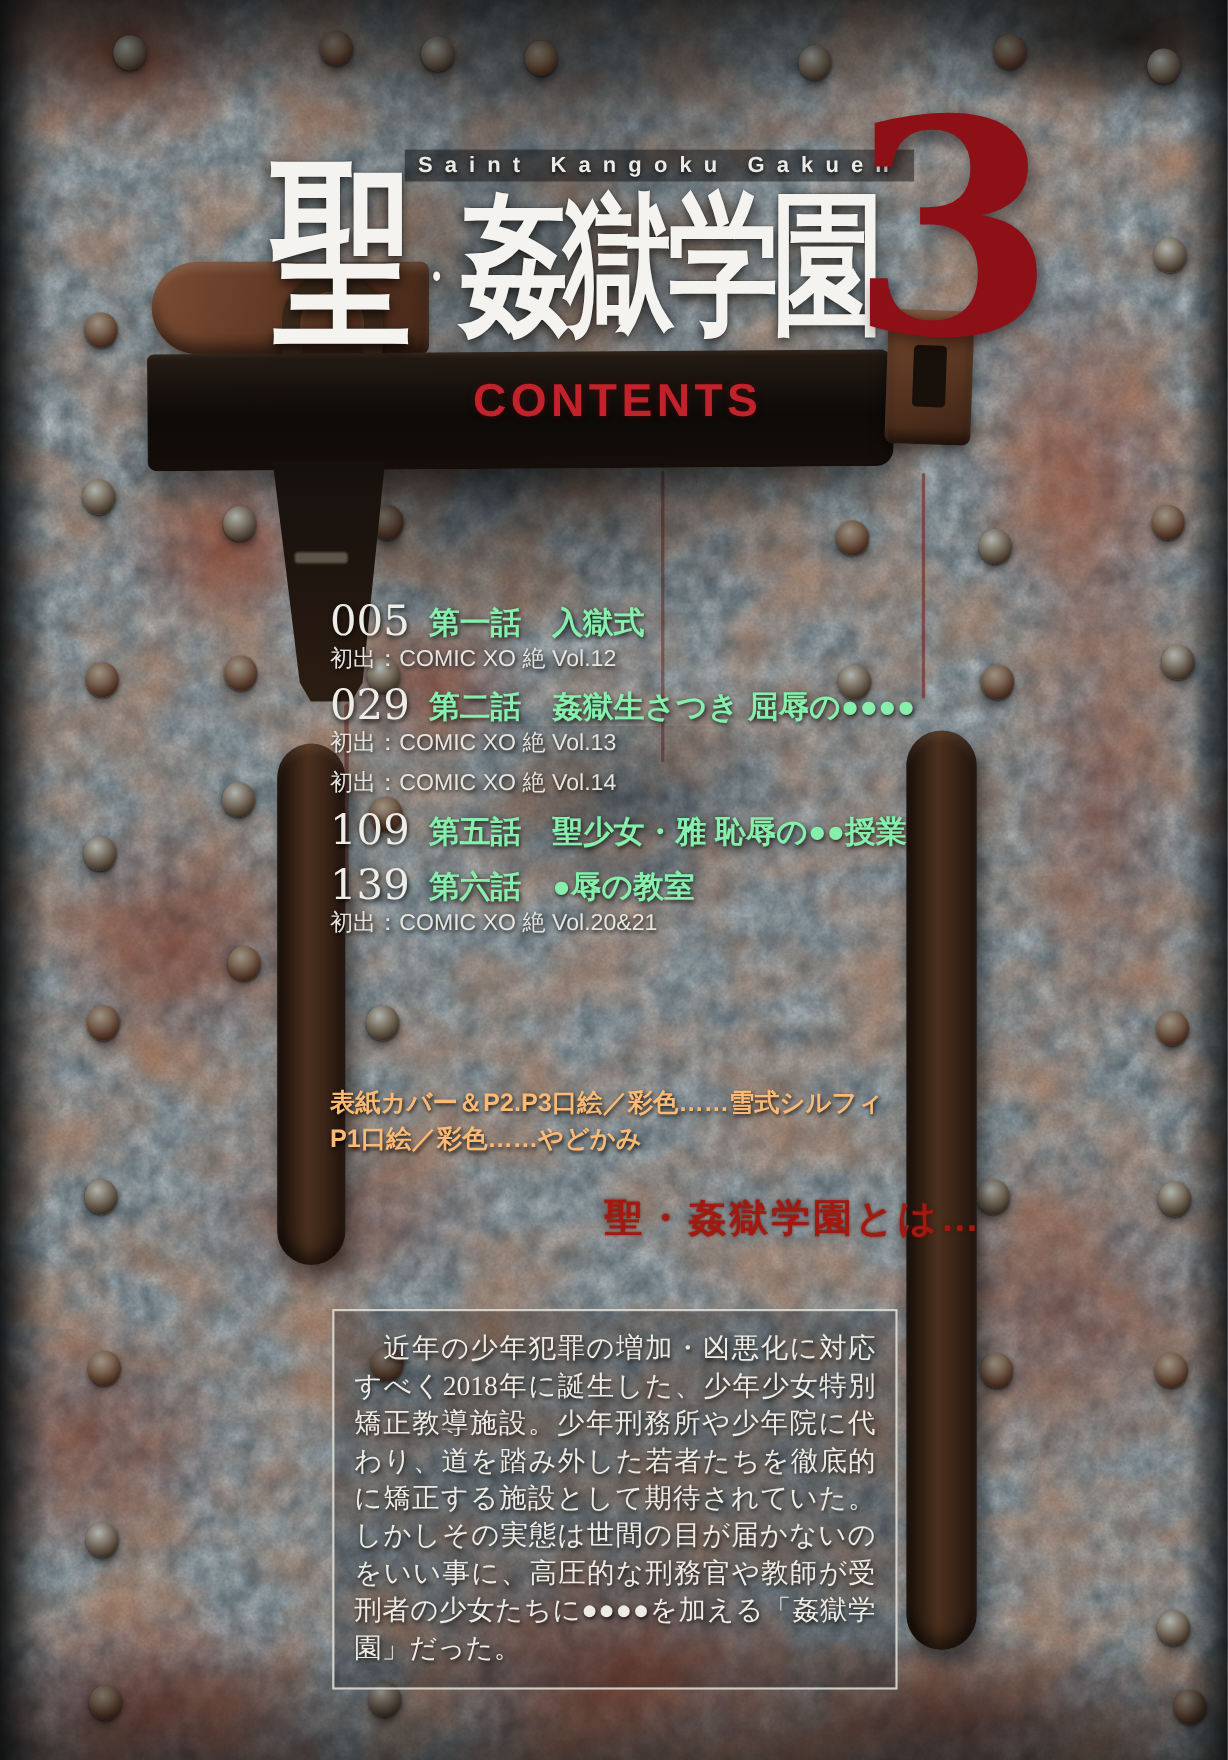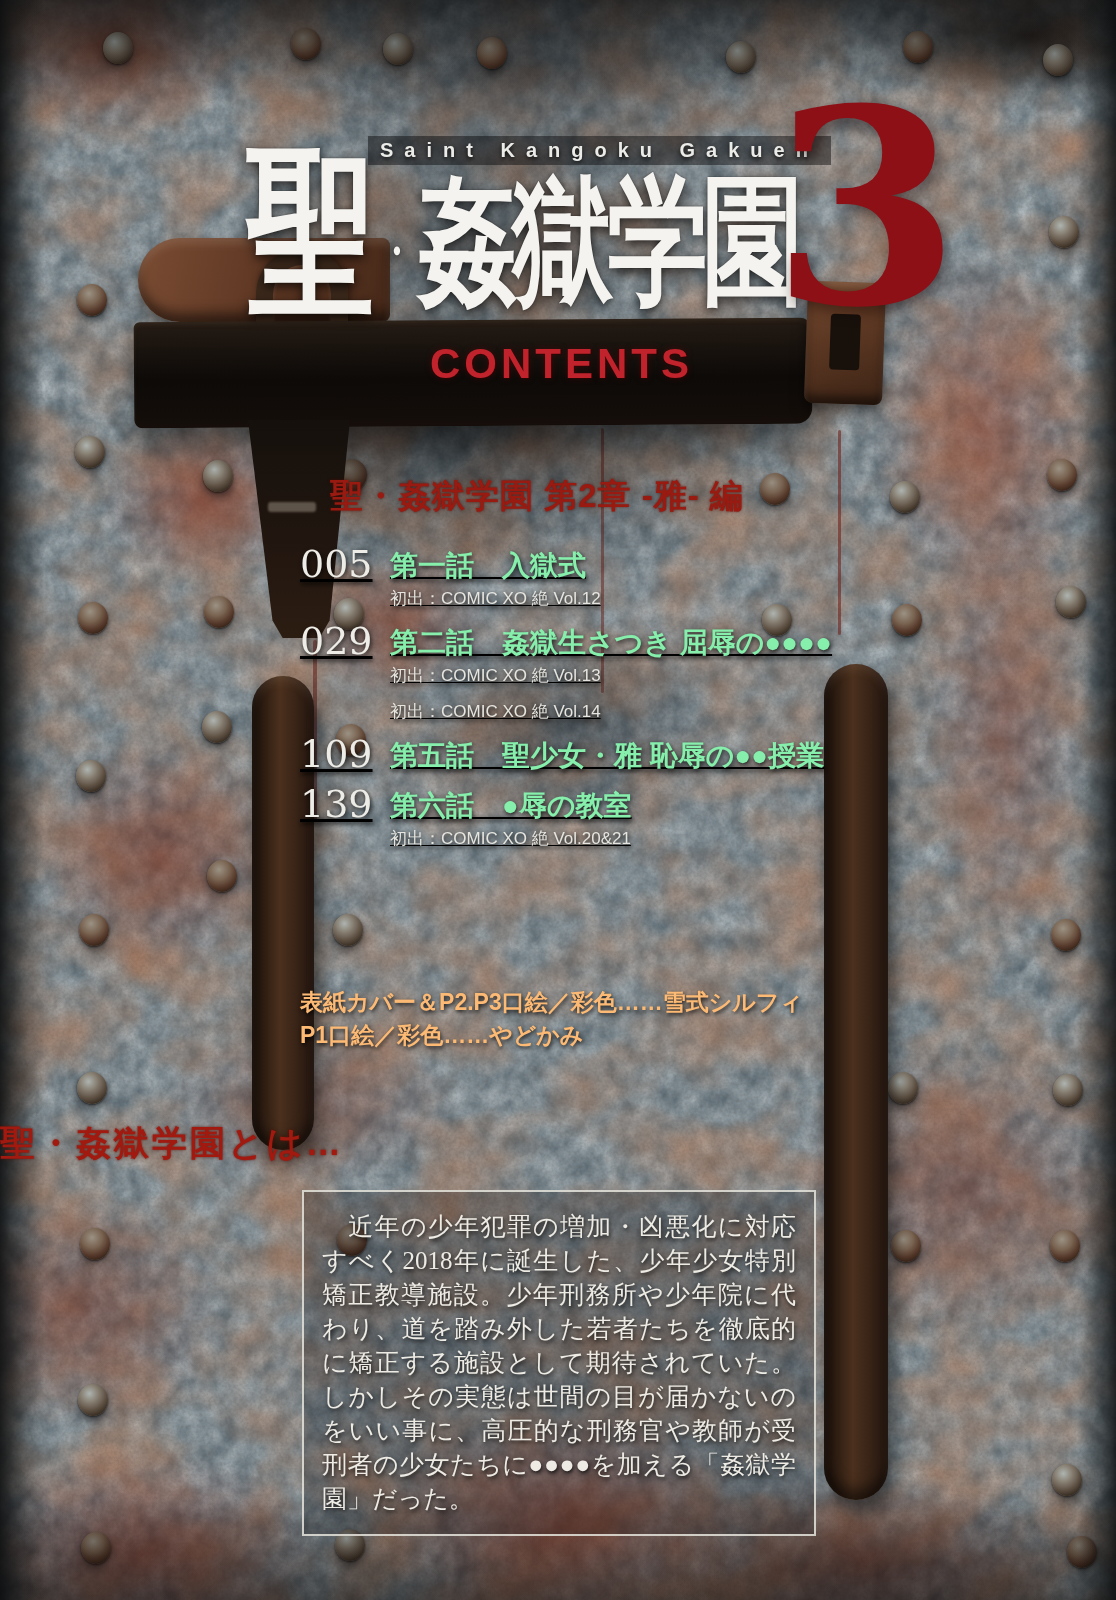--- a/index.html
+++ b/index.html
@@ -81,31 +81,31 @@
   .t-sei{font-size:180px;}
   .t-dot{font-size:46px;margin:86px 6px 0;}
   .t-rest{font-size:140px;letter-spacing:-8px;margin-top:28px;}
   .vol3{left:772px;top:100px;font-family:"DejaVu Serif",serif;font-weight:bold;font-size:270px;
         line-height:.8;color:#8c1016;text-shadow:3px 6px 14px rgba(20,0,0,.45);}
   .contents-label{left:430px;top:340px;font-size:42px;font-weight:bold;letter-spacing:4px;
                   color:#c1232c;text-shadow:0 0 6px rgba(90,10,10,.55),1px 1px 0 rgba(40,0,0,.6);}
   .section-heading{left:330px;top:474px;font-size:33px;font-weight:bold;letter-spacing:1px;
                    color:#991a10;text-shadow:0 0 3px rgba(80,14,6,.8);white-space:nowrap;}
   .toc{left:300px;top:546px;width:640px;}
-  .toc-entry{margin-bottom:12px;text-decoration:underline;}
+  .toc-entry{margin-bottom:12px;}
   .toc-row{display:flex;align-items:flex-start;}
   .toc-page{width:90px;font-family:"DejaVu Serif",serif;font-size:38px;line-height:36px;
             color:#eeece6;text-shadow:1px 2px 5px rgba(0,0,0,.85);}
   .toc-title{font-size:28px;font-weight:bold;line-height:36px;padding-top:2px;color:#86efac;
              text-shadow:1px 2px 5px rgba(0,0,0,.85);white-space:nowrap;}
-  .toc-source{margin-left:90px;margin-top:3px;font-size:17px;line-height:24px;color:#e6e5df;
+  .toc-source{margin-top:3px;font-size:21px;line-height:24px;color:#e6e5df;
               text-shadow:1px 2px 4px rgba(0,0,0,.85);}
   .credits{left:300px;top:986px;font-size:23px;font-weight:bold;line-height:33px;color:#fdba74;
            text-shadow:1px 2px 4px rgba(0,0,0,.85);}
-  .about-heading{left:0;top:1120px;width:893px;text-align:left;font-size:35px;font-weight:bold;
+  .about-heading{left:0;top:1084px;width:893px;text-align:right;font-size:35px;font-weight:bold;
                  letter-spacing:3px;color:#a2190f;text-shadow:0 0 3px rgba(90,16,6,.8);}
   .about-box{left:302px;top:1190px;width:514px;min-height:282px;border:2px solid rgba(232,230,222,.85);
              background:rgba(10,12,14,.25);padding:18px;}
   .about-text{font-family:"Liberation Serif",serif;font-size:25px;line-height:34px;color:#edebe4;
               text-align:justify;text-shadow:1px 2px 4px rgba(0,0,0,.85);}
 </style>
 </head>
 <body>
 
 <div class="page">
@@ -195,21 +195,20 @@
 
   <div class="txt romaji">Saint Kangoku Gakuen</div>
   <div class="txt main-title">
     <span class="t-sei">聖</span>
     <span class="t-dot">・</span>
     <span class="t-rest">姦獄学園</span>
   </div>
   <div class="txt vol3">3</div>
   <div class="txt contents-label">CONTENTS</div>
 
-  <div class="txt section-heading">聖・姦獄学園 第2章 -雅- 編</div>
 
   <div class="txt toc">
     <div class="toc-entry">
       <div class="toc-row">
         <span class="toc-page">005</span>
         <span class="toc-title">第一話　入獄式</span>
       </div>
       <div class="toc-source">初出：COMIC XO 絶 Vol.12</div>
     </div>
     <div class="toc-entry">

